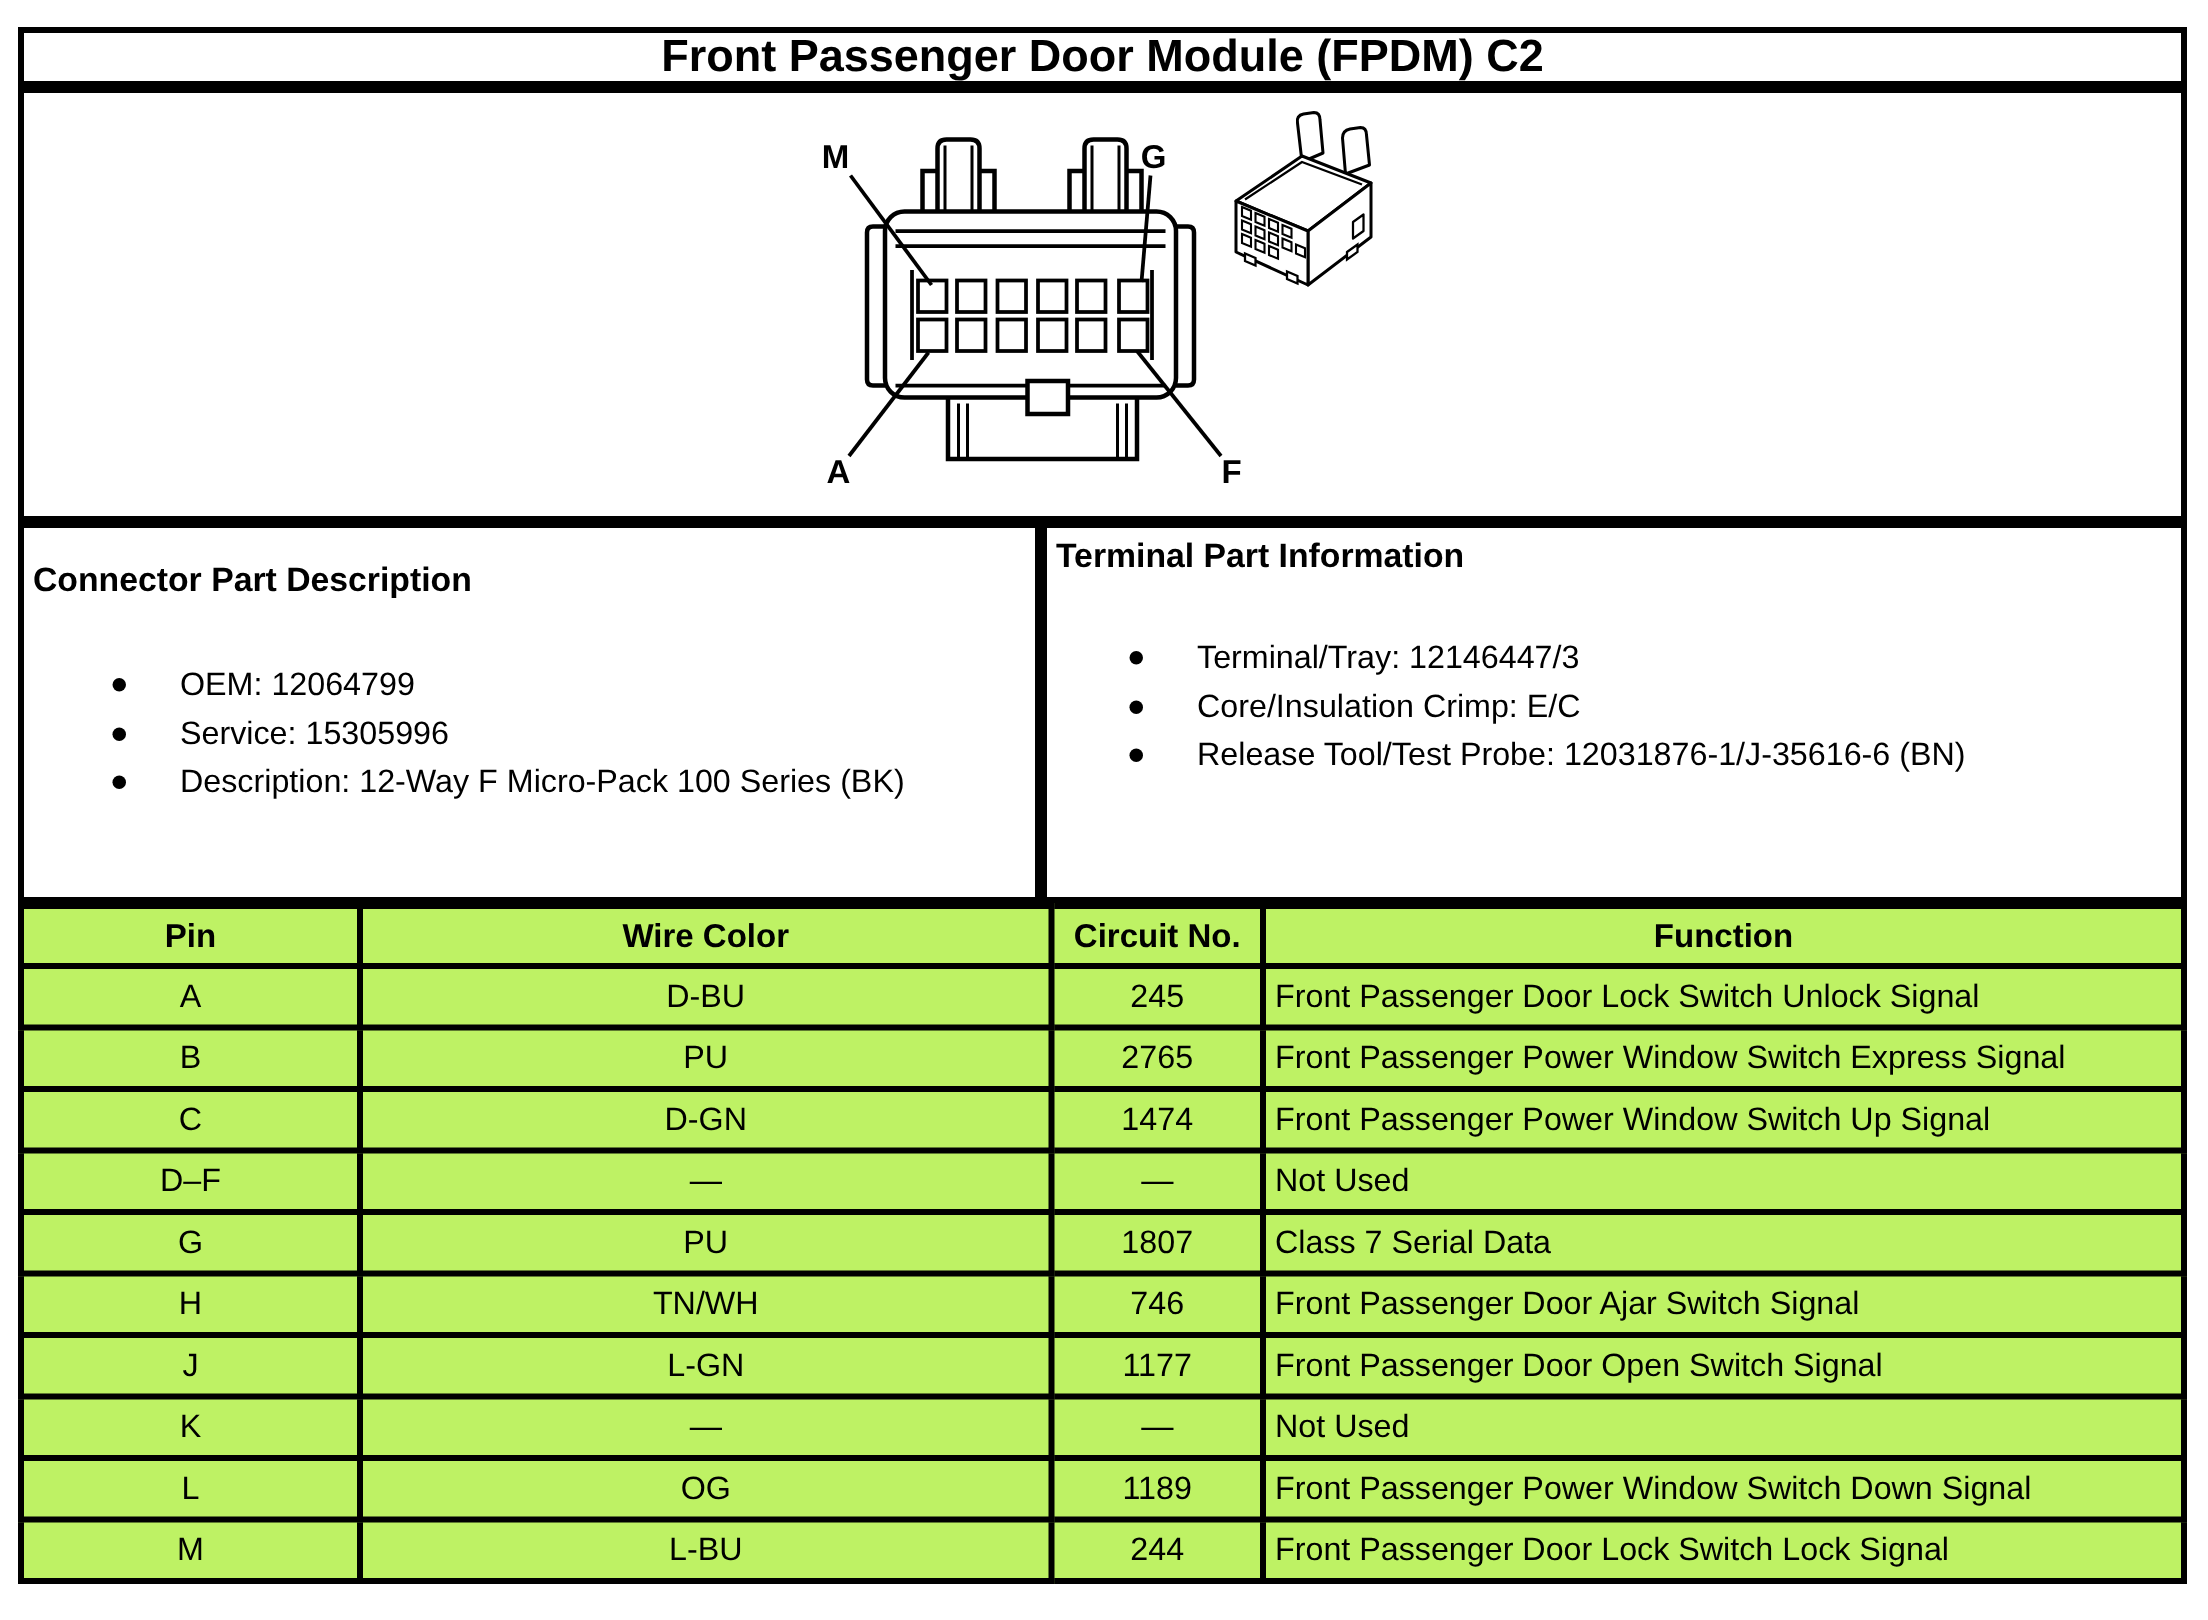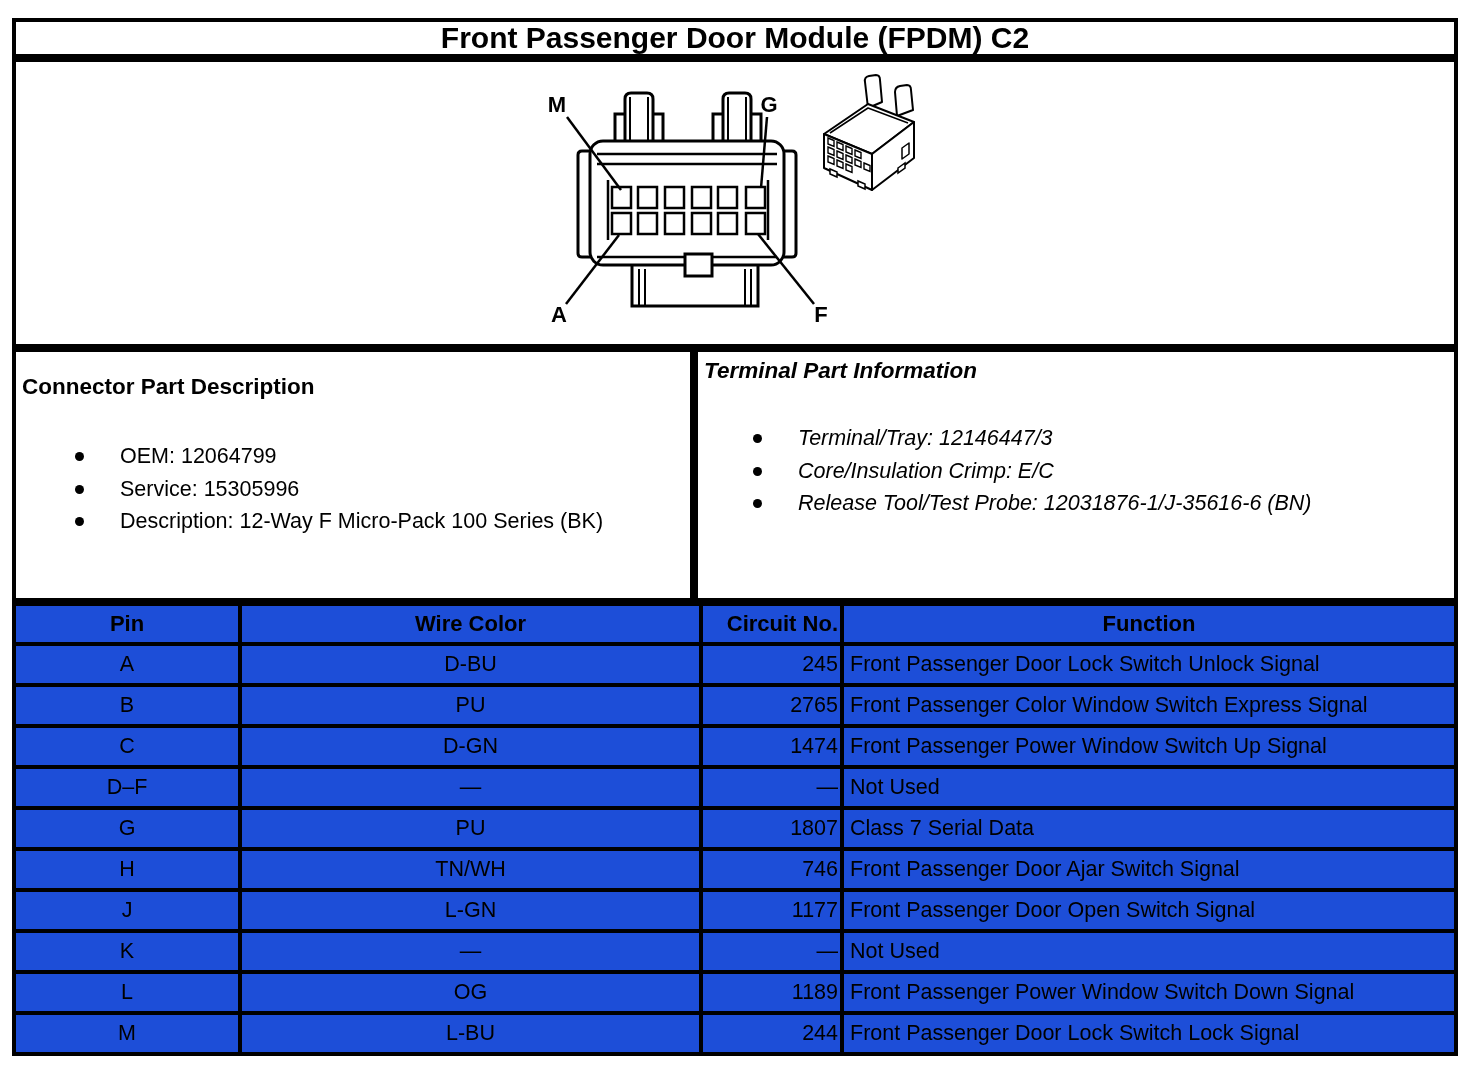--- a/index.html
+++ b/index.html
@@ -16,42 +16,42 @@
   .title-bar span{font-size:30px;font-weight:bold;}
   
   .diagram-box{position:absolute;left:12px;top:58px;width:1446px;height:290px;}
   .front-view{position:absolute;left:524px;top:10px;}
   .iso-view{position:absolute;left:794px;top:10px;}
   svg text.pin-letter{font-family:"Liberation Sans","DejaVu Sans",sans-serif;font-size:22px;font-weight:bold;fill:#000;}
   
   .info-row{position:absolute;left:12px;top:348px;width:1446px;height:254px;display:flex;}
   .info-box{box-sizing:border-box;border:4px solid #000;background:#fff;height:254px;}
   .info-box.left{width:682px;}
-  .info-box.right{flex:1;font-style:italic;}
+  .info-box.right{flex:1;}
   .info-heading{font-size:22.5px;font-weight:bold;padding-left:6px;}
   .info-box.left .info-heading{margin-top:22px;}
   .info-box.right .info-heading{margin-top:6px;}
   .info-list{margin:0;padding:0;list-style:none;}
   .info-box.left .info-list{margin-top:40px;margin-left:104px;}
   .info-box.right .info-list{margin-top:38px;margin-left:100px;}
   .info-list li{position:relative;font-size:21.5px;line-height:32.5px;}
   .info-list li::before{
     content:"";position:absolute;left:-45px;top:12px;width:9px;height:9px;border-radius:50%;background:#000;
   }
   
   .pin-table{
     position:absolute;left:12px;top:602px;width:1446px;
-    border-collapse:collapse;table-layout:fixed;background:#1d4ed8;
+    border-collapse:collapse;table-layout:fixed;background:#bef264;
   }
   .pin-table th,.pin-table td{border:4px solid #000;overflow:hidden;white-space:nowrap;}
   .pin-table th{height:36px;font-size:22px;font-weight:bold;text-align:center;padding:0 2px;}
   .pin-table td{height:37px;font-size:21.5px;font-weight:normal;text-align:center;padding:0 2px;}
   .pin-table .col0{width:218px;}
   .pin-table .col1{width:453px;}
-  .pin-table .col2{width:133px;text-align:right;}
+  .pin-table .col2{width:133px;}
   .pin-table .col3{width:auto;}
   .pin-table td.col3{text-align:left;padding-left:6px;}
 </style>
 </head>
 <body>
 
 <div class="sheet">
 
   <div class="title-bar box">
     <span>Front Passenger Door Module (FPDM) C2</span>
@@ -188,21 +188,21 @@
         <tr>
           <td class="col0">A</td>
           <td class="col1">D-BU</td>
           <td class="col2">245</td>
           <td class="col3">Front Passenger Door Lock Switch Unlock Signal</td>
         </tr>
         <tr>
           <td class="col0">B</td>
           <td class="col1">PU</td>
           <td class="col2">2765</td>
-          <td class="col3">Front Passenger Color Window Switch Express Signal</td>
+          <td class="col3">Front Passenger Power Window Switch Express Signal</td>
         </tr>
         <tr>
           <td class="col0">C</td>
           <td class="col1">D-GN</td>
           <td class="col2">1474</td>
           <td class="col3">Front Passenger Power Window Switch Up Signal</td>
         </tr>
         <tr>
           <td class="col0">D–F</td>
           <td class="col1">—</td>

